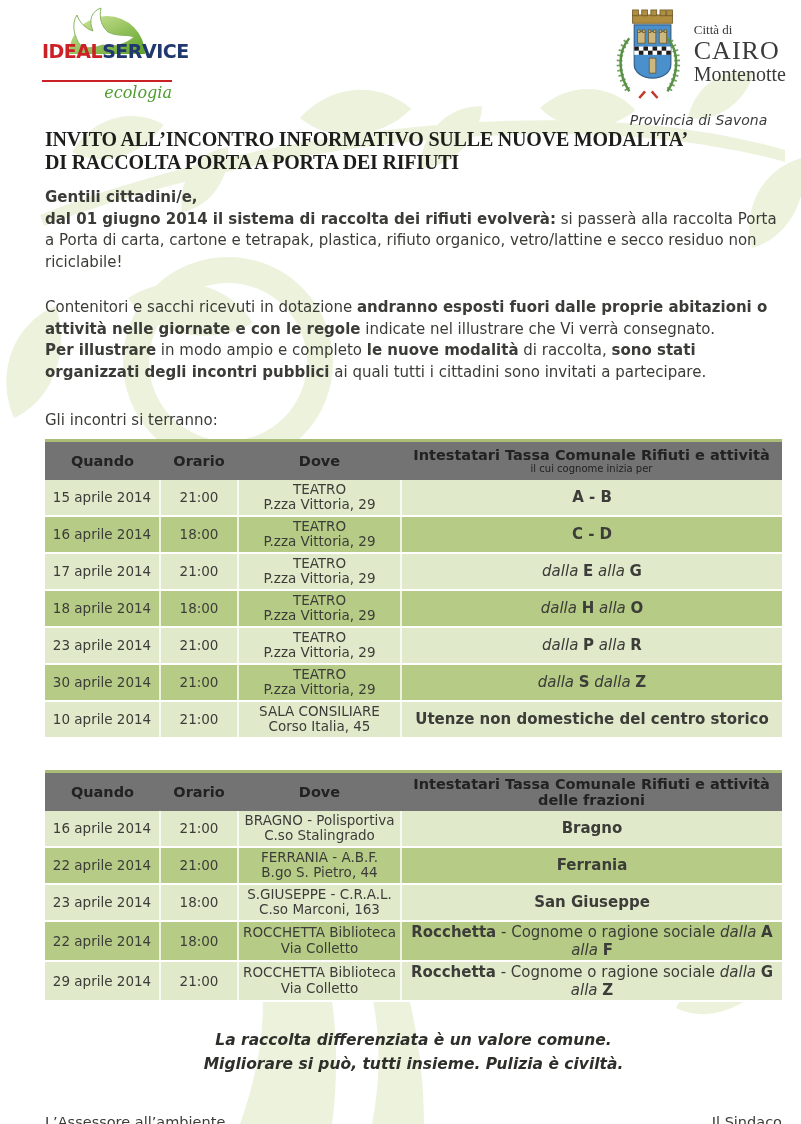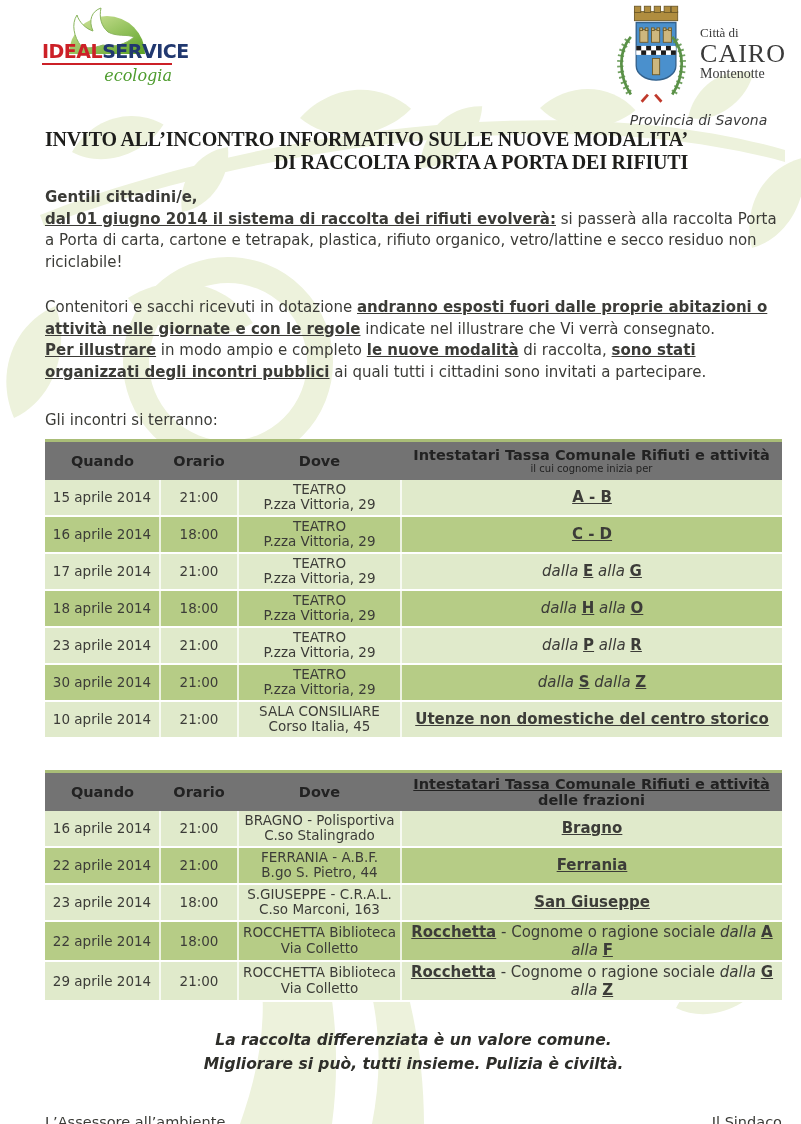--- a/index.html
+++ b/index.html
@@ -1,47 +1,47 @@
 <!DOCTYPE html>
 <html lang="it" style="--text: #3b3b37; --row-light: #e0eacb; --row-dark: #b6cc86; --table-top-border: #a9bd77; --logo-red: #cc2027; --logo-blue: #21386f; --logo-green: #5aa123; --ecologia-green: #4e9c2e; --watermark: #edf2dc; --shield-blue: #4a90cd; --crest-gold: #b08d3f; --wreath-green: #5a9147;"><head>
 <meta charset="utf-8">
 <style>
   html,body{margin:0;padding:0;}
   body{
     width:801px;height:1124px;position:relative;overflow:hidden;
     background:#fff;color:var(--text,#3b3b37);
     font-family:"DejaVu Sans","Liberation Sans",sans-serif;
   }
-  .b{font-weight:bold;text-decoration:underline;}
+  .b{font-weight:bold;}
   .i{font-style:italic;}
   
   .watermark{position:absolute;left:0;top:0;width:801px;height:1124px;z-index:0;pointer-events:none;}
   
   .page{position:relative;z-index:1;padding:0 19px 0 45px;}
   
   .header{height:112px;position:relative;}
   .logo{position:absolute;left:-3px;top:4px;width:130px;text-align:center;}
   .logo-art{display:block;margin:0 auto;}
   .logo-word{font-size:19px;font-weight:bold;letter-spacing:-0.5px;line-height:1;
-    border-bottom:2px solid var(--logo-red,#cc2027);padding-bottom:2px;margin-top:-14px;position:relative;}
+    border-bottom:2px solid var(--logo-red,#cc2027);padding-bottom:19px;margin-top:-14px;position:relative;}
   .logo-ideal{color:var(--logo-red,#cc2027);}
   .logo-service{color:var(--logo-blue,#21386f);}
   .logo-tagline{font-family:"DejaVu Serif","Liberation Serif",serif;font-style:italic;
     color:var(--ecologia-green,#4e9c2e);font-size:16px;text-align:right;margin-top:1px;}
   .crest{position:absolute;right:-4px;top:2px;width:175px;text-align:center;}
   .crest-top{display:flex;align-items:center;justify-content:center;gap:8px;}
   .crest-text{text-align:left;line-height:1.05;}
   .crest-citta{font-family:"Liberation Serif","DejaVu Serif",serif;font-size:13px;color:#3a3a3a;}
   .crest-cairo{font-family:"Liberation Serif","DejaVu Serif",serif;font-size:26px;letter-spacing:1px;color:#3a3a3a;}
-  .crest-monte{font-family:"Liberation Serif","DejaVu Serif",serif;font-size:14px;color:#3a3a3a;}
+  .crest-monte{font-family:"Liberation Serif","DejaVu Serif",serif;font-size:20px;color:#3a3a3a;}
   .crest-prov{font-style:italic;font-size:14px;color:#3c3c3c;margin-top:6px;}
   
   .title{display:inline-block;margin-top:16px;font-weight:800;font-size:20px;line-height:1.15;
     color:#1d1d1b;letter-spacing:-0.2px;white-space:nowrap;font-family:Liberation Serif, serif;}
-  .title-line2{text-align:right;}
+  .title-line2{}
   
   .intro{width:737px;font-size:15px;line-height:21.5px;}
   .salutation{font-weight:bold;margin-top:13px;}
   .para{margin:0;}
   .para+.gap{height:24px;}
   .lead-in{margin-top:27px;font-size:15px;}
   
   table.sched{border-collapse:collapse;width:737px;margin-top:7px;table-layout:fixed;
     border-top:3px solid var(--table-top-border,#a9bd77);font-size:14px;color:#3c3c38;}
   table.sched.second{margin-top:31px;}

